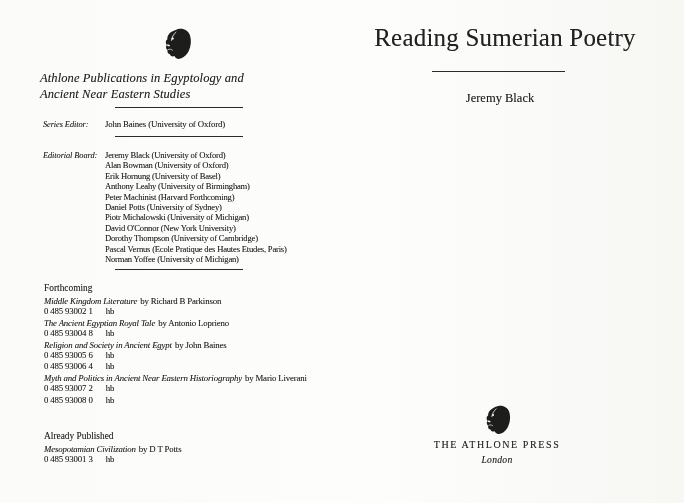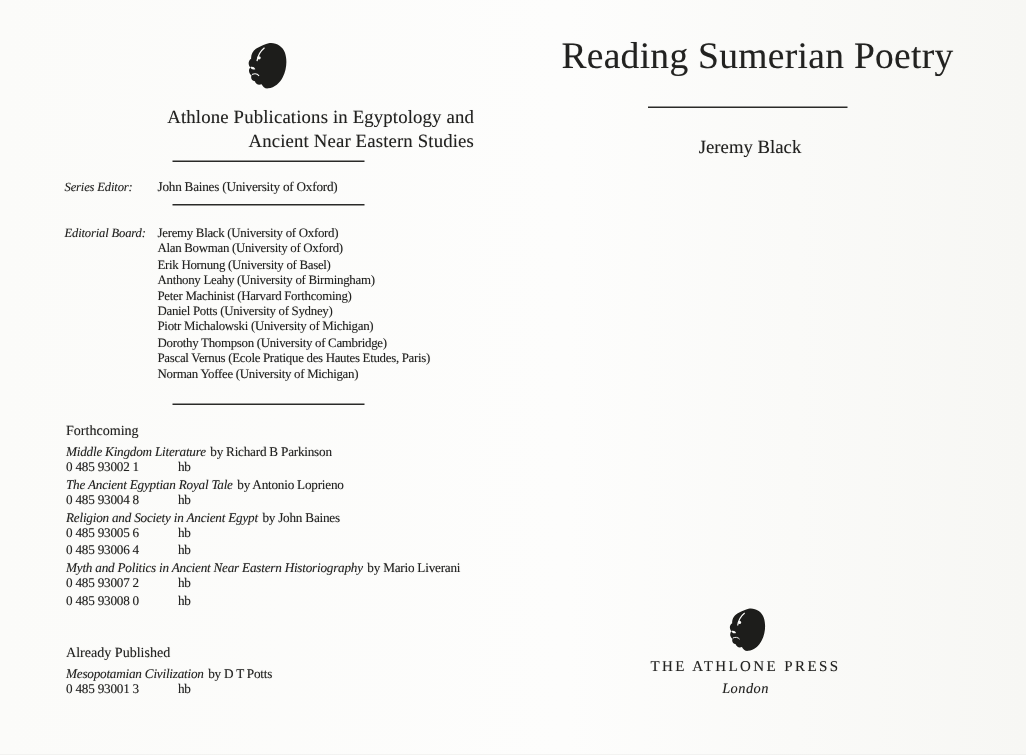--- a/index.html
+++ b/index.html
@@ -10,40 +10,40 @@
   }
   .spread {
     position: relative;
     width: 684px; height: 503px;
     background: linear-gradient(90deg, #fbfbf9 0%, #fdfdfc 55%, #f7f7f4 100%);
     color: #222220;
     overflow: hidden;
     text-shadow: 0 0 0.5px rgba(30,30,30,0.35);
   }
   .abs { position: absolute; }
-  .center { text-align: right; }
+  .center { text-align: left; font-style: italic; }
   .nowrap { white-space: nowrap; }
   .rule { position: absolute; height: 1.4px; background: #2a2a28; }
 
   
   .series-heading {
     left: 40px; top: 71px; width: 276px;
     font-size: 12.5px; line-height: 15.5px; letter-spacing: 0.1px;
   }
   .label-italic { font-style: italic; font-size: 8.4px; letter-spacing: -0.1px; }
   .series-editor-value { font-size: 8.8px; letter-spacing: -0.15px; }
   .board-list { left: 105px; top: 150px; }
   .board-list div { font-size: 8.6px; line-height: 10.4px; letter-spacing: -0.2px; white-space: nowrap; }
   .booklist { font-size: 8.8px; letter-spacing: -0.15px; }
   .booklist .section-heading { font-size: 9.4px; letter-spacing: 0; margin-bottom: 3px; }
   .book-entry { margin-bottom: 1.2px; }
   .book-entry .line { line-height: 10.3px; white-space: nowrap; }
   .book-title { font-style: italic; }
   .book-author { margin-left: 3px; }
-  .book-binding { margin-left: 26px; }
+  .book-binding { margin-left: 13px; }
 
   
   .main-title {
     left: 355px; top: 24px; width: 300px;
     font-size: 25px; line-height: 28px; letter-spacing: 0.2px;
     text-align: center;
   }
   .author-name {
     left: 400px; top: 91px; width: 200px;
     font-size: 12.5px; text-align: center; font-family: Liberation Serif, serif;
@@ -89,20 +89,21 @@
 
   <div class="abs label-italic" style="left:43px; top:151px;">Editorial Board:</div>
   <div class="abs board-list">
     <div>Jeremy Black (University of Oxford)</div>
     <div>Alan Bowman (University of Oxford)</div>
     <div>Erik Hornung (University of Basel)</div>
     <div>Anthony Leahy (University of Birmingham)</div>
     <div>Peter Machinist (Harvard Forthcoming)</div>
     <div>Daniel Potts (University of Sydney)</div>
     <div>Piotr Michalowski (University of Michigan)</div>
+    <div>David O'Connor (New York University)</div>
     <div>Dorothy Thompson (University of Cambridge)</div>
     <div>Pascal Vernus (Ecole Pratique des Hautes Etudes, Paris)</div>
     <div>Norman Yoffee (University of Michigan)</div>
   </div>
 
   <div class="rule" style="left:115px; top:269px; width:128px;"></div>
 
   <div class="abs booklist" style="left:44px; top:283px;">
     <div class="section-heading">Forthcoming</div>
 

